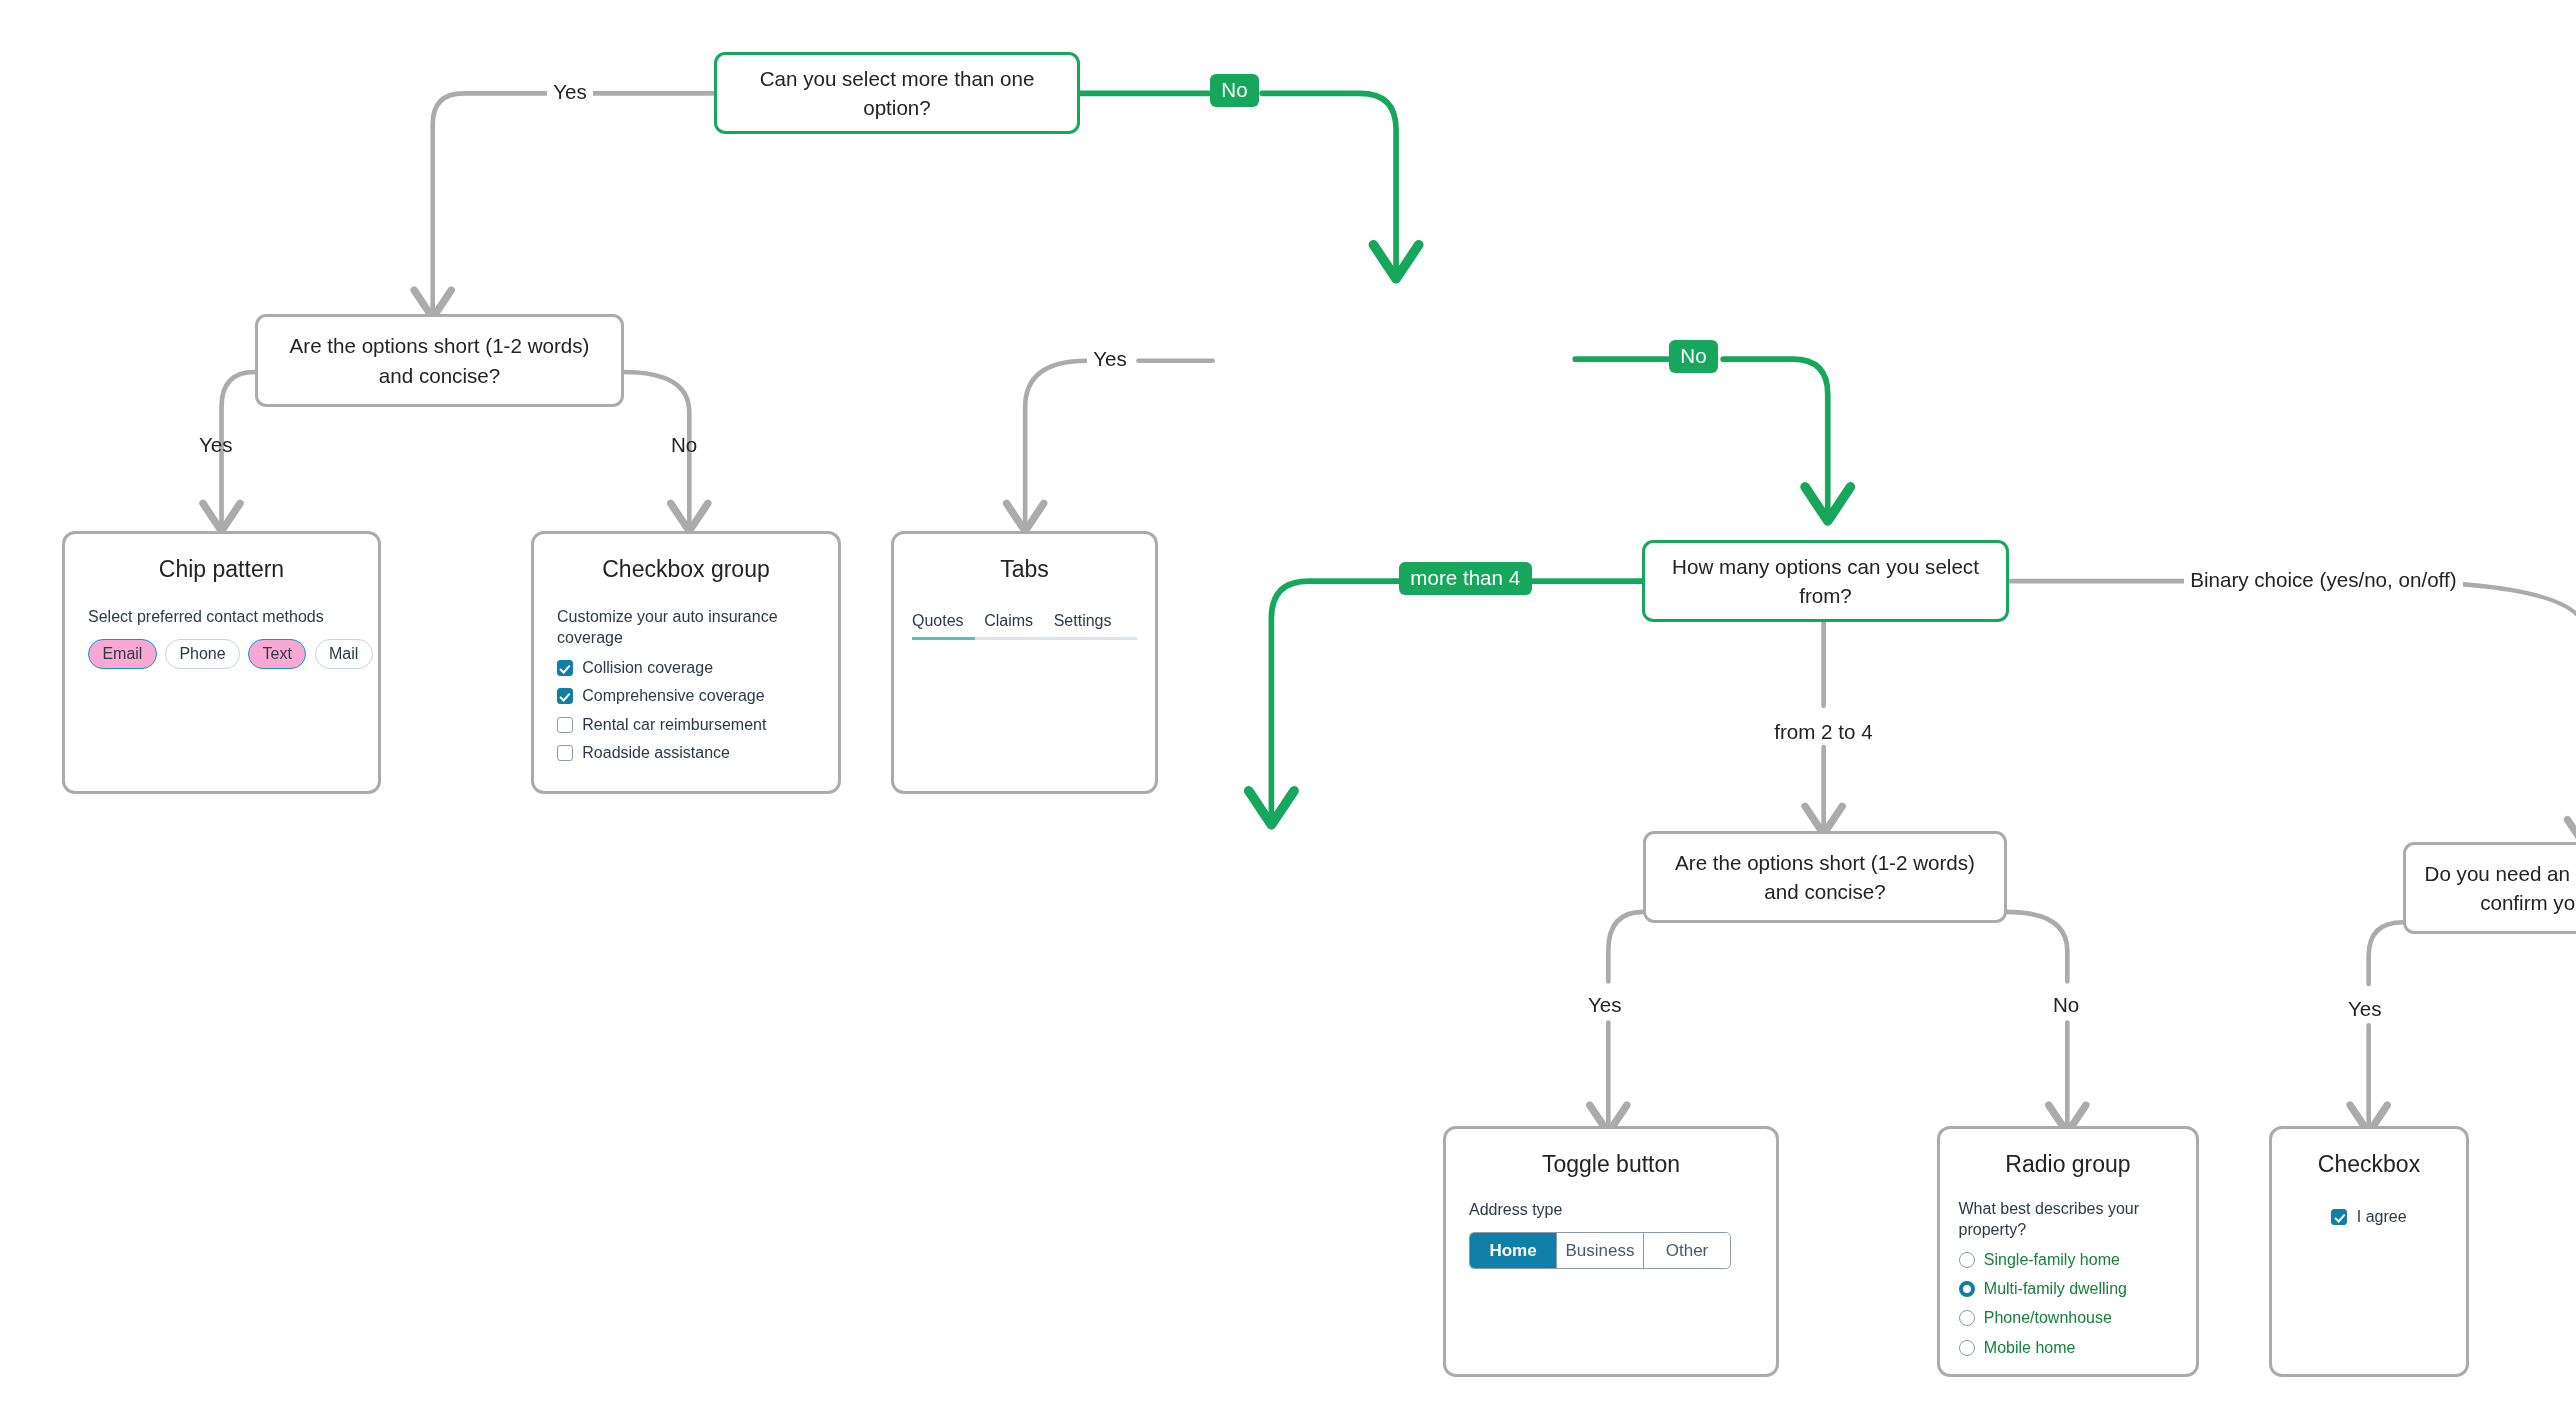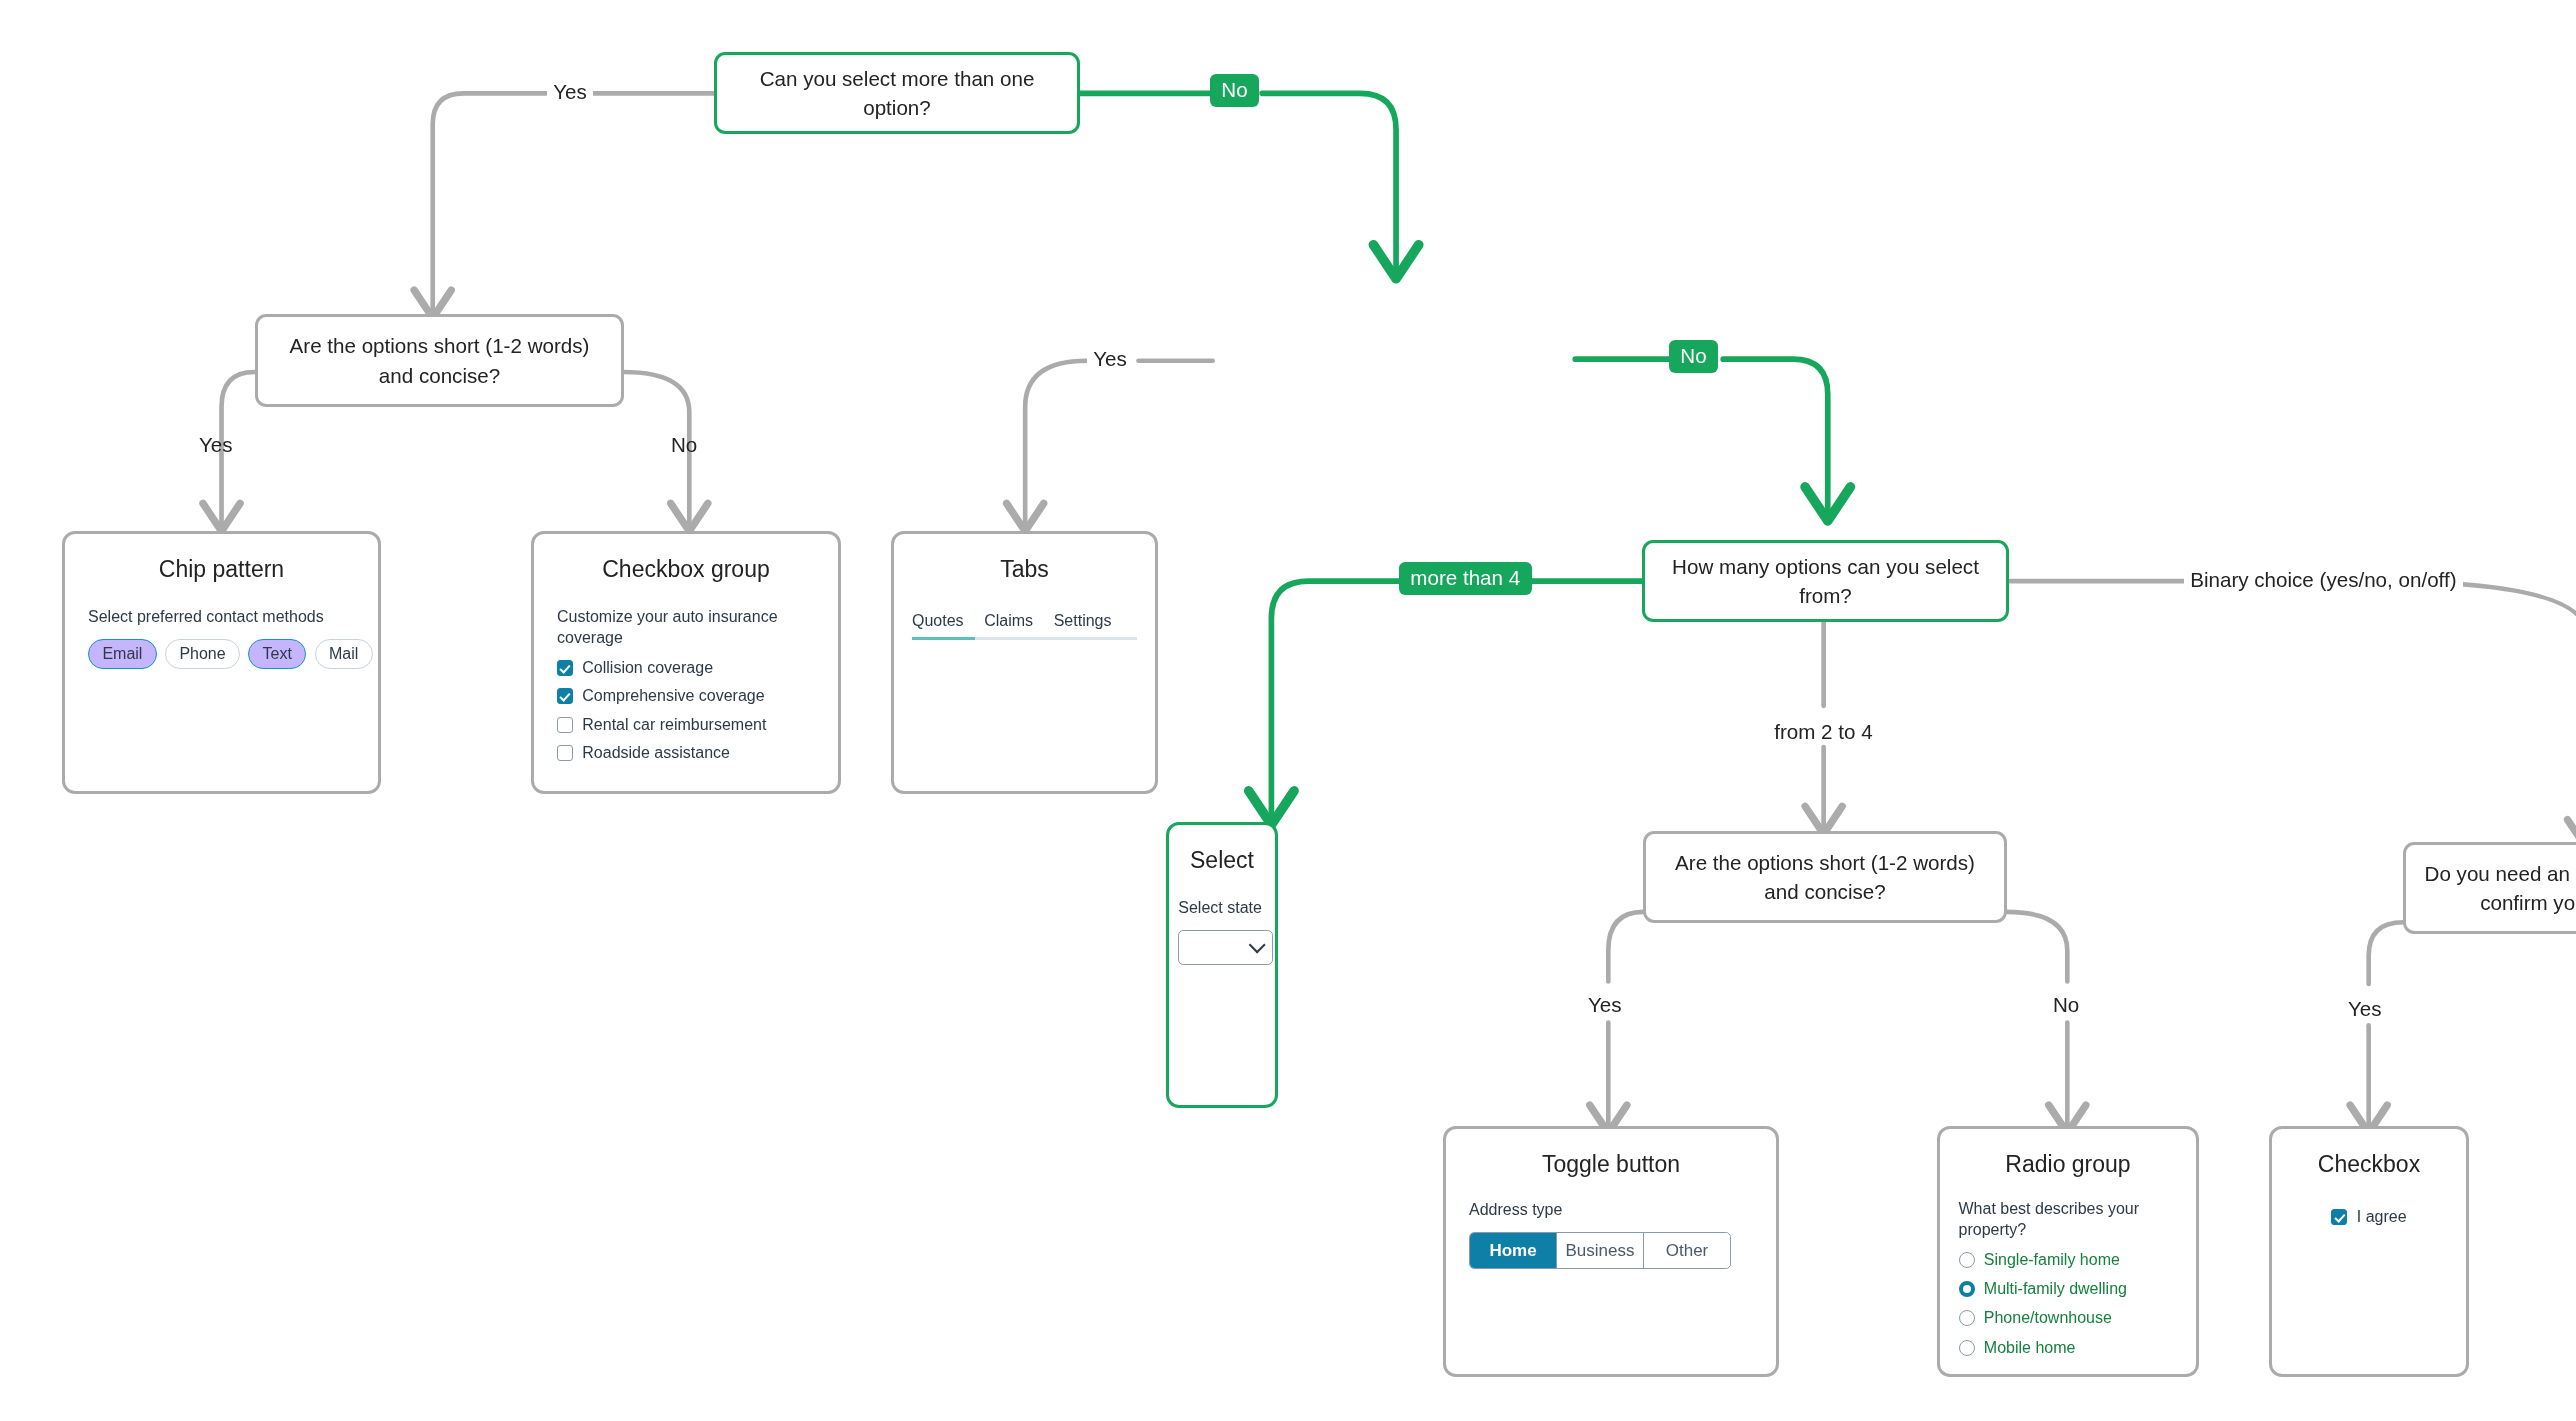--- a/index.html
+++ b/index.html
@@ -107,21 +107,21 @@
     border: 1.5px solid #C9D2DA;
     border-radius: 515px;
     background: #ffffff;
     color: #2c3a47;
     font-size: 16px;
     padding: 5.7px 13.4px;
     line-height: 1;
   }
   .chip.selected {
     border-color: #1294C4;
-    background: #c4b5fd;
+    background: #f9a8d4;
   }
 
   
   .cbx-row {
     display: flex;
     align-items: center;
     gap: 9.3px;
     margin-bottom: 12.4px;
   }
   .cbx {
@@ -385,29 +385,20 @@
         <div class="tab">Quotes</div>
         <div class="tab">Claims</div>
         <div class="tab">Settings</div>
       </div>
       <div class="tabs-rule">
         <div class="active-underline"></div>
       </div>
     </div>
   </div>
 
-  <div class="card green" style="left:1166px; top:822px; width:112px; height:286px;">
-    <div class="card-title">Select</div>
-    <div class="card-body" style="padding:24px 9.3px 0 9.3px;">
-      <div class="card-label">Select state</div>
-      <div class="select-box">
-        <span class="chevron"></span>
-      </div>
-    </div>
-  </div>
 
   <div class="card" style="left:1443px; top:1126px; width:336px; height:251px;">
     <div class="card-title">Toggle button</div>
     <div class="card-body" style="padding-top:21.6px;">
       <div class="card-label">Address type</div>
       <div class="tbg">
         <div class="tbg-seg active">Home</div>
         <div class="tbg-seg">Business</div>
         <div class="tbg-seg">Other</div>
       </div>

